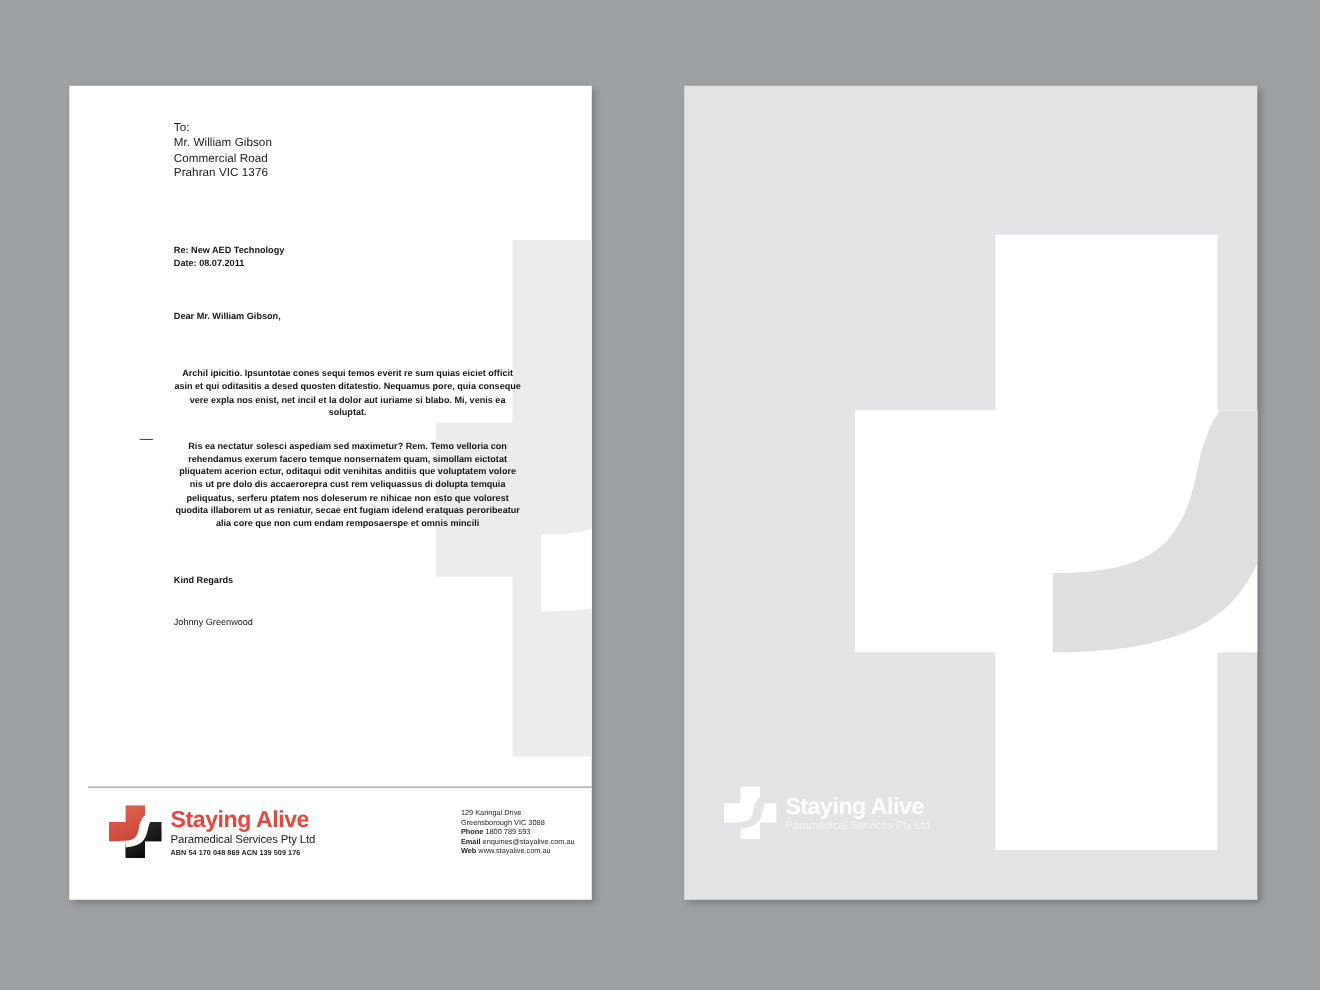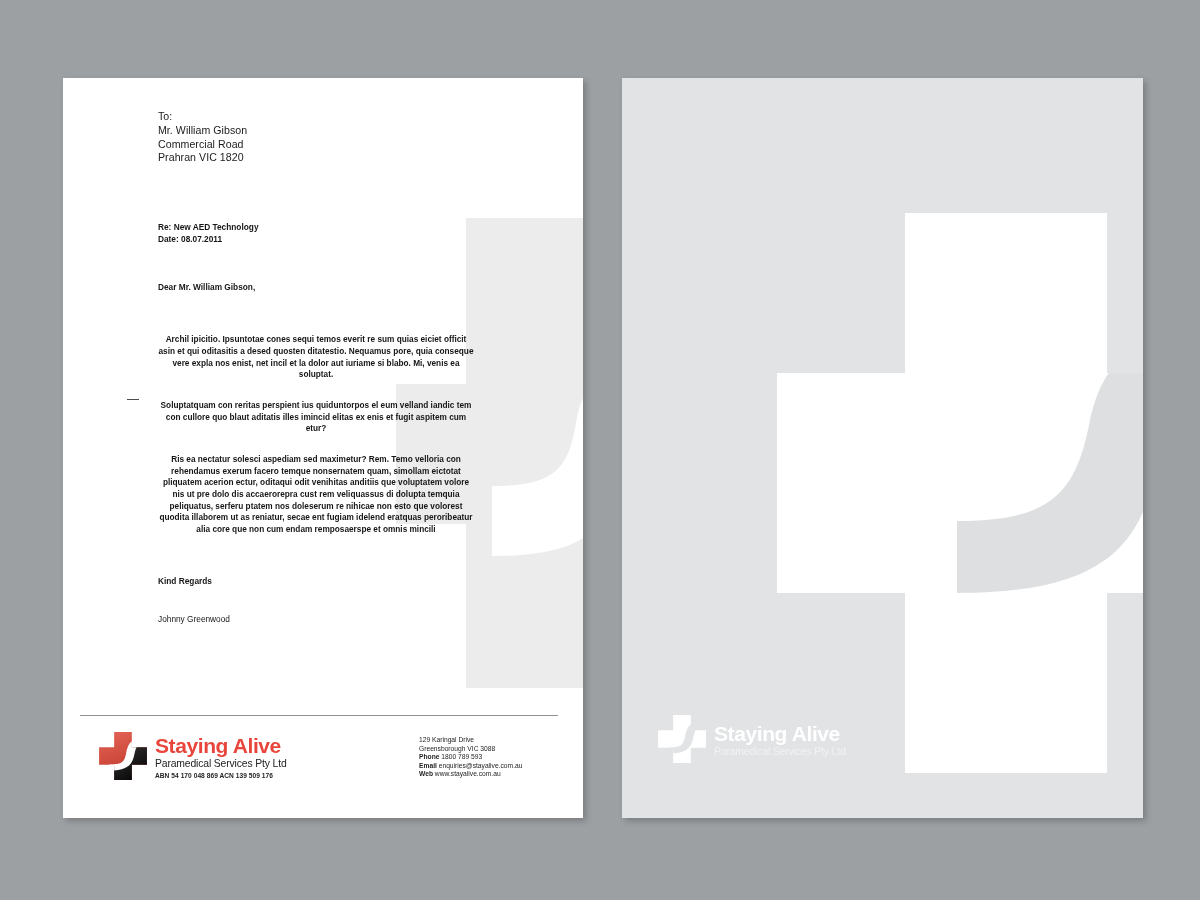--- a/index.html
+++ b/index.html
@@ -17,21 +17,21 @@
 
   
   .page {
     position: absolute;
     box-shadow: 3px 3px 6px rgba(0,0,0,0.22);
     overflow: hidden;
   }
   #front-page {
     left: 63px;
     top: 78px;
-    width: 520px;
+    width: 475px;
     height: 740px;
     background: #ffffff;
   }
   #back-page {
     left: 622px;
     top: 78px;
     width: 521px;
     height: 740px;
     background: #e1e3e4;
   }
@@ -226,32 +226,31 @@
   </svg>
 
   <div id="fold-mark"></div>
 
   <div class="letter-body">
 
     <div class="addr-block">
       <div>To:</div>
       <div>Mr. William Gibson</div>
       <div>Commercial Road</div>
-      <div>Prahran VIC 1820</div>
+      <div>Prahran VIC 1376</div>
     </div>
 
     <div class="ref-block">
       <div>Re: New AED Technology</div>
       <div>Date: 08.07.2011</div>
     </div>
 
     <div class="salutation">Dear Mr. William Gibson,</div>
 
     <div class="para" id="para-1">Archil ipicitio. Ipsuntotae cones sequi temos everit re sum quias eiciet officit asin et qui oditasitis a desed quosten ditatestio. Nequamus pore, quia conseque vere expla nos enist, net incil et la dolor aut iuriame si blabo. Mi, venis ea soluptat.</div>
-    <div class="para">Soluptatquam con reritas perspient ius quiduntorpos el eum velland iandic tem con cullore quo blaut aditatis illes imincid elitas ex enis et fugit aspitem cum etur?</div>
     <div class="para">Ris ea nectatur solesci aspediam sed maximetur? Rem. Temo velloria con rehendamus exerum facero temque nonsernatem quam, simollam eictotat pliquatem acerion ectur, oditaqui odit venihitas anditiis que voluptatem volore nis ut pre dolo dis accaerorepra cust rem veliquassus di dolupta temquia peliquatus, serferu ptatem nos doleserum re nihicae non esto que volorest quodita illaborem ut as reniatur, secae ent fugiam idelend eratquas peroribeatur alia core que non cum endam remposaerspe et omnis mincili</div>
 
     <div class="closing">Kind Regards</div>
     <div class="signature">Johnny Greenwood</div>
   </div>
 
   <div id="footer-divider"></div>
 
   <div id="front-footer">
 

